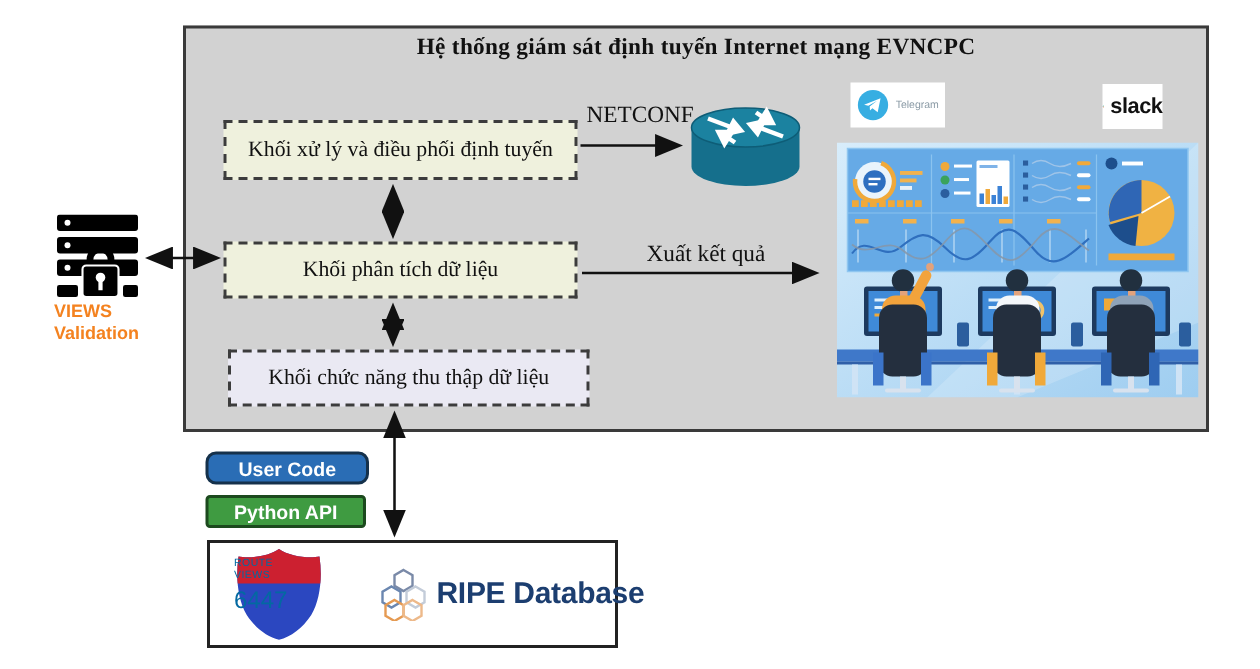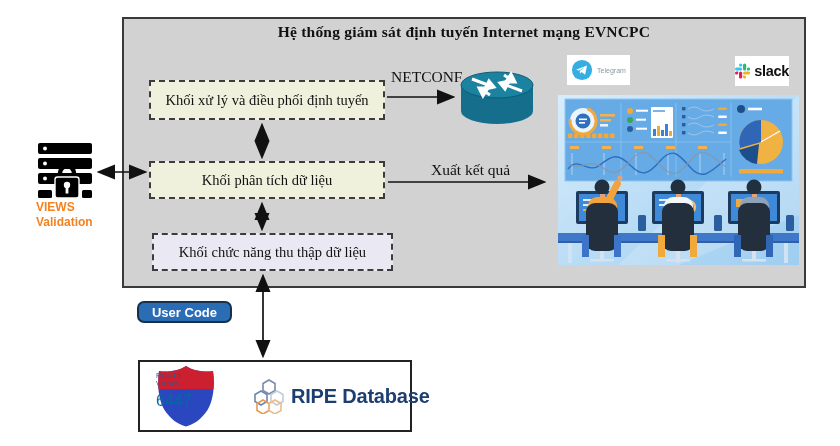--- a/index.html
+++ b/index.html
@@ -27,29 +27,29 @@
   #lbl-export{left:431px;top:161px;}
 
   
   .rpki-label{left:36px;top:200px;width:80px;font-family:"Liberation Sans","DejaVu Sans",sans-serif;
               font-weight:bold;font-size:12px;line-height:1.25;color:#f4821f;}
 
   
   .app-badge{background:#fff;display:flex;align-items:center;justify-content:center;gap:4px;}
   #badge-telegram{left:567px;top:55px;width:63px;height:30px;}
   #badge-gmail{left:651px;top:56px;width:80px;height:30px;}
-  #badge-slack{left:735px;top:56px;width:54px;height:30px;}
+  #badge-slack{left:735px;top:56px;width:40px;height:30px;}
   .telegram-text{font-family:"Liberation Sans","DejaVu Sans",sans-serif;font-size:7px;color:#8a9aa5;}
   .gmail-text{font-family:"Liberation Sans","DejaVu Sans",sans-serif;font-size:14px;color:#5f6368;}
   .slack-text{font-family:"Liberation Sans","DejaVu Sans",sans-serif;font-size:14.5px;font-weight:bold;color:#111;letter-spacing:-.3px;}
 
   
   .code-badge{display:flex;align-items:center;justify-content:center;color:#fff;
               font-family:"Liberation Sans","DejaVu Sans",sans-serif;font-weight:bold;font-size:13px;}
-  #badge-usercode{left:137px;top:301px;width:95px;height:22px;background:#2a6db5;border:2px solid #15314b;border-radius:7px;}
+  #badge-usercode{left:137px;top:301px;width:109px;height:22px;background:#2a6db5;border:2px solid #15314b;border-radius:7px;}
   #badge-pythonapi{left:137px;top:330px;width:107px;height:22px;background:#3f9b41;border:2px solid #1c4a1e;border-radius:3px;}
 
   
   .source-box{left:138px;top:360px;width:274px;height:72px;background:#fff;border:2px solid #222;}
   .shield-wrap{left:156px;top:364px;width:60px;height:64px;}
   .shield-wrap span{position:absolute;left:0;width:60px;text-align:left;color:#0369a1;
                     font-family:"Liberation Sans","DejaVu Sans",sans-serif;font-weight:normal;}
   .shield-route{top:8px;font-size:7px;letter-spacing:.3px;}
   .shield-views{top:16px;font-size:7px;letter-spacing:.3px;}
   .shield-num{top:28px;font-size:16px;}
@@ -324,20 +324,23 @@
       <rect x="27.6" y="43.5" width="2.8" height="7" fill="#fff"></rect>
   </svg>
   <div class="abs rpki-label">
     <div>VIEWS</div>
     <div>Validation</div>
   </div>
 
   <div class="abs code-badge" id="badge-usercode">
     <span>User Code</span>
   </div>
+  <div class="abs code-badge" id="badge-pythonapi">
+    <span>Python API</span>
+  </div>
 
   <div class="abs source-box"></div>
   <div class="abs shield-wrap">
     <svg width="60" height="64" viewBox="0 0 60 64">
       <defs>
           <clipPath id="shieldClip">
             <path d="M30,2 C23,7 10,8.5 3,7 C1,21 2.5,36 8.5,46 C14.5,55 22,60.5 30,62.5 C38,60.5 45.5,55 51.5,46 C57.5,36 59,21 57,7 C50,8.5 37,7 30,2 Z"></path>
           </clipPath>
         </defs>
       <path d="M30,1 C23,6 9,8 2,6.5 C0,21 1.5,36.5 8,47 C14,56 22,61.5 30,63.5 C38,61.5 46,56 52,47 C58.5,36.5 60,21 58,6.5 C51,8 37,6 30,1 Z" fill="#fff"></path>

